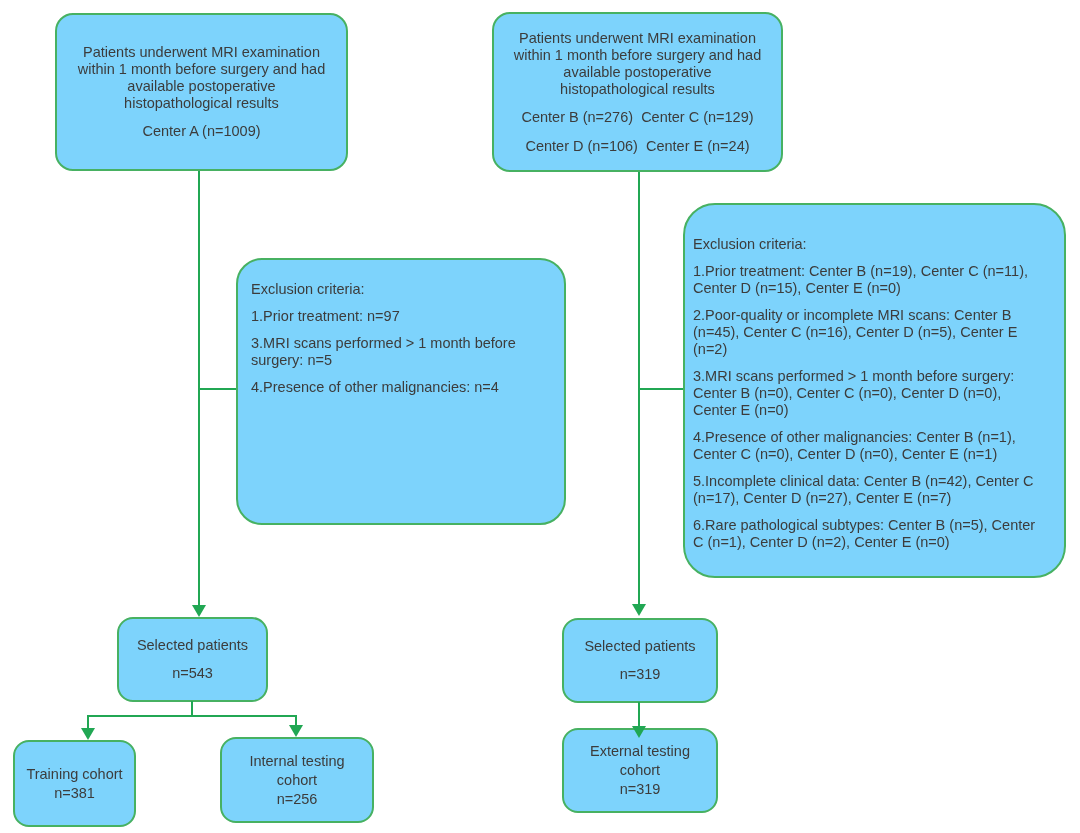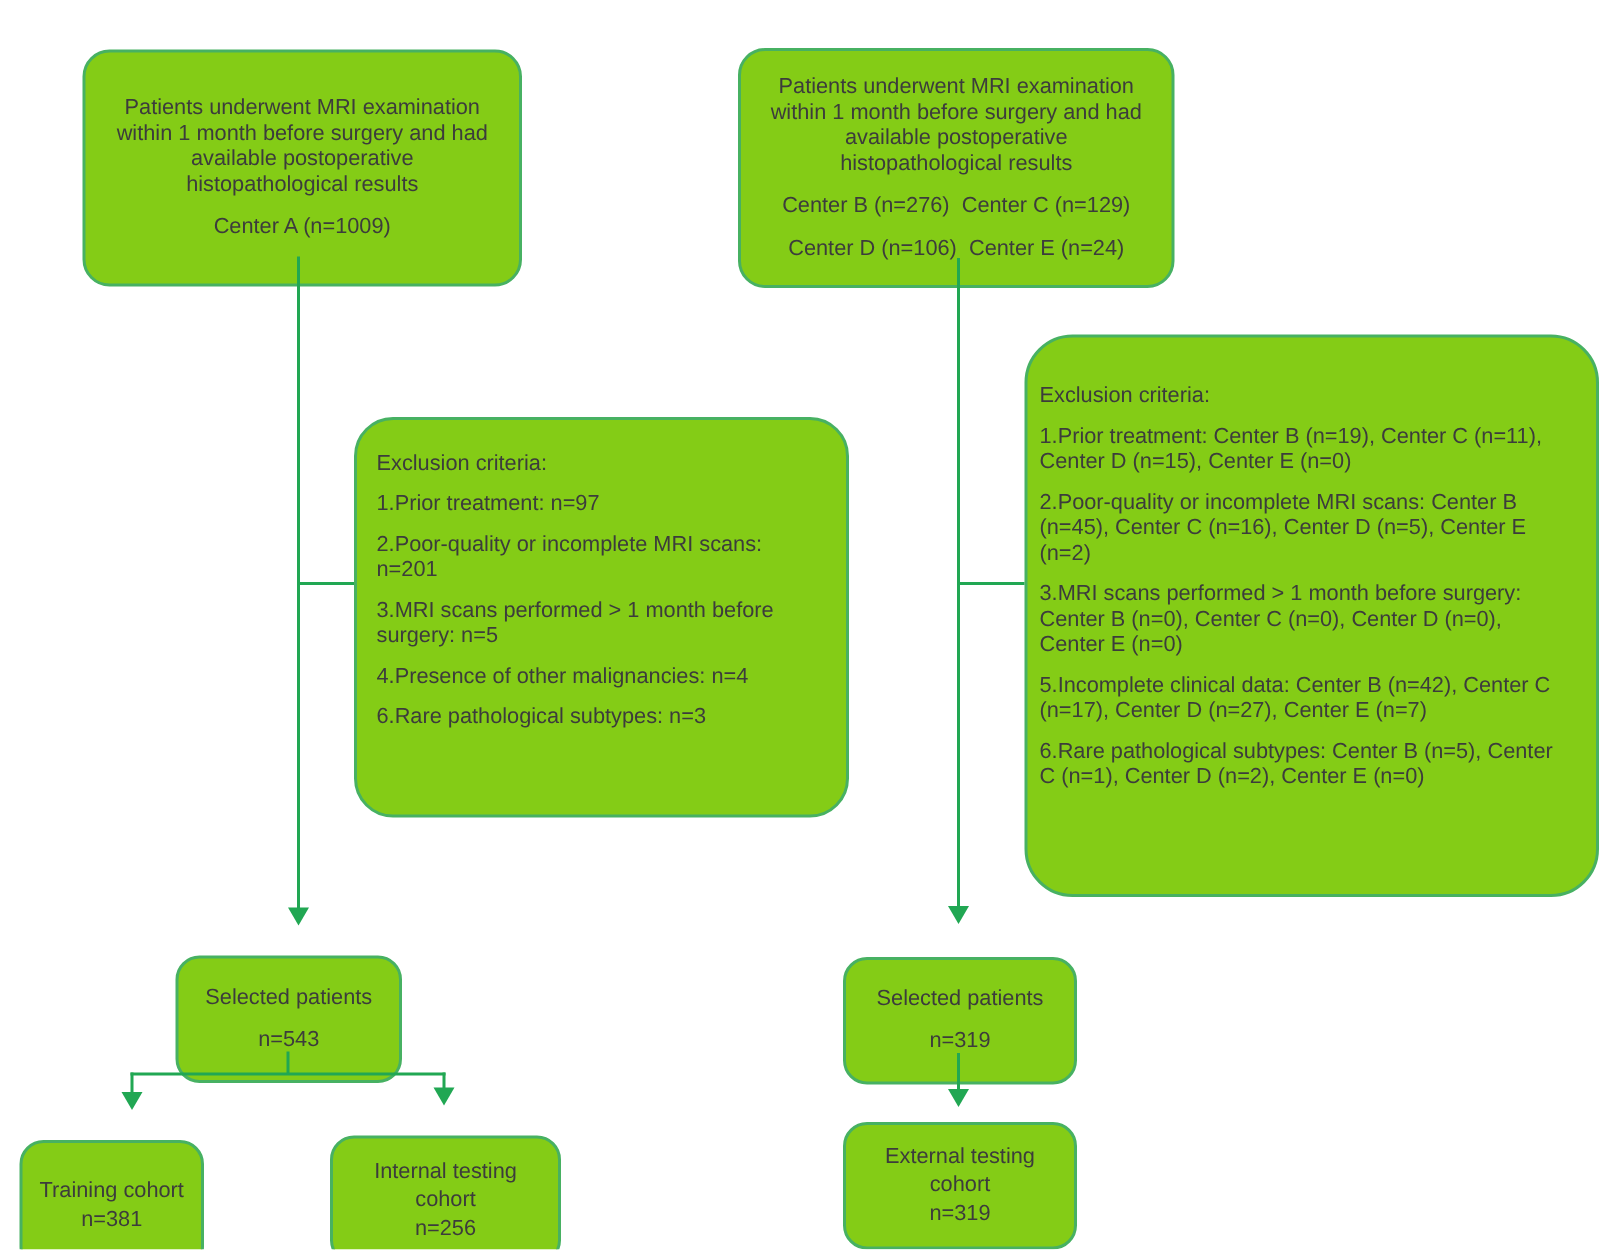--- a/index.html
+++ b/index.html
@@ -8,23 +8,23 @@
     --text:#3c3c3c;
     --bg:#ffffff;
   }
   html,body{margin:0;padding:0;background:var(--bg);}
   #stage{
     position:relative;width:1080px;height:833px;background:var(--bg);
     font-family:"Liberation Sans",sans-serif;color:var(--text);
     overflow:hidden;
   }
   .box{
-    position:absolute;box-sizing:border-box;background:#84cc16;
+    position:absolute;box-sizing:border-box;background:#7dd3fc;
     border:2px solid var(--border-green);
-    font-size:14.5px;line-height:17px;color:var(--text);margin-top:20px;
+    font-size:14.5px;line-height:17px;color:var(--text);
   }
   .box.centered{
     display:flex;flex-direction:column;align-items:center;justify-content:center;
     text-align:center;
   }
   .pre{white-space:pre-line;}
   .center-line{margin-top:11px;}
   .center-line2{margin-top:12px;}
   .count-line{margin-top:11px;}
   .excl-title{margin:0 0 10px 0;}
@@ -45,26 +45,23 @@
     <div class="pre">Patients underwent MRI examination
 within 1 month before surgery and had
 available postoperative
 histopathological results</div>
     <div class="center-line">Center A (n=1009)</div>
   </div>
 
   <div class="box" style="left:236px;top:258px;width:330px;height:267px;border-radius:26px;padding:21px 10px 8px 13px;">
     <div class="excl-title">Exclusion criteria:</div>
     <div class="excl-item pre">1.Prior treatment: n=97</div>
-    <div class="excl-item pre">2.Poor-quality or incomplete MRI scans:
-n=201</div>
     <div class="excl-item pre">3.MRI scans performed &gt; 1 month before
 surgery: n=5</div>
     <div class="excl-item pre">4.Presence of other malignancies: n=4</div>
-    <div class="excl-item pre">6.Rare pathological subtypes: n=3</div>
   </div>
 
   <div class="box centered" style="left:117px;top:617px;width:151px;height:85px;border-radius:16px;">
     <div>Selected patients</div>
     <div class="count-line">n=543</div>
   </div>
 
   <div class="box centered" style="left:13px;top:740px;width:123px;height:87px;border-radius:16px;line-height:19px;">
     <div class="pre">Training cohort</div>
     <div>n=381</div>
@@ -88,20 +85,22 @@
   <div class="box" style="left:683px;top:203px;width:383px;height:375px;border-radius:32px;padding:31px 8px 8px 8px;">
     <div class="excl-title">Exclusion criteria:</div>
     <div class="excl-item pre">1.Prior treatment: Center B (n=19), Center C (n=11),
 Center D (n=15), Center E (n=0)</div>
     <div class="excl-item pre">2.Poor-quality or incomplete MRI scans: Center B
 (n=45), Center C (n=16), Center D (n=5), Center E
 (n=2)</div>
     <div class="excl-item pre">3.MRI scans performed &gt; 1 month before surgery:
 Center B (n=0), Center C (n=0), Center D (n=0),
 Center E (n=0)</div>
+    <div class="excl-item pre">4.Presence of other malignancies: Center B (n=1),
+Center C (n=0), Center D (n=0), Center E (n=1)</div>
     <div class="excl-item pre">5.Incomplete clinical data: Center B (n=42), Center C
 (n=17), Center D (n=27), Center E (n=7)</div>
     <div class="excl-item pre">6.Rare pathological subtypes: Center B (n=5), Center
 C (n=1), Center D (n=2), Center E (n=0)</div>
   </div>
 
   <div class="box centered" style="left:562px;top:618px;width:156px;height:85px;border-radius:16px;">
     <div>Selected patients</div>
     <div class="count-line">n=319</div>
   </div>

